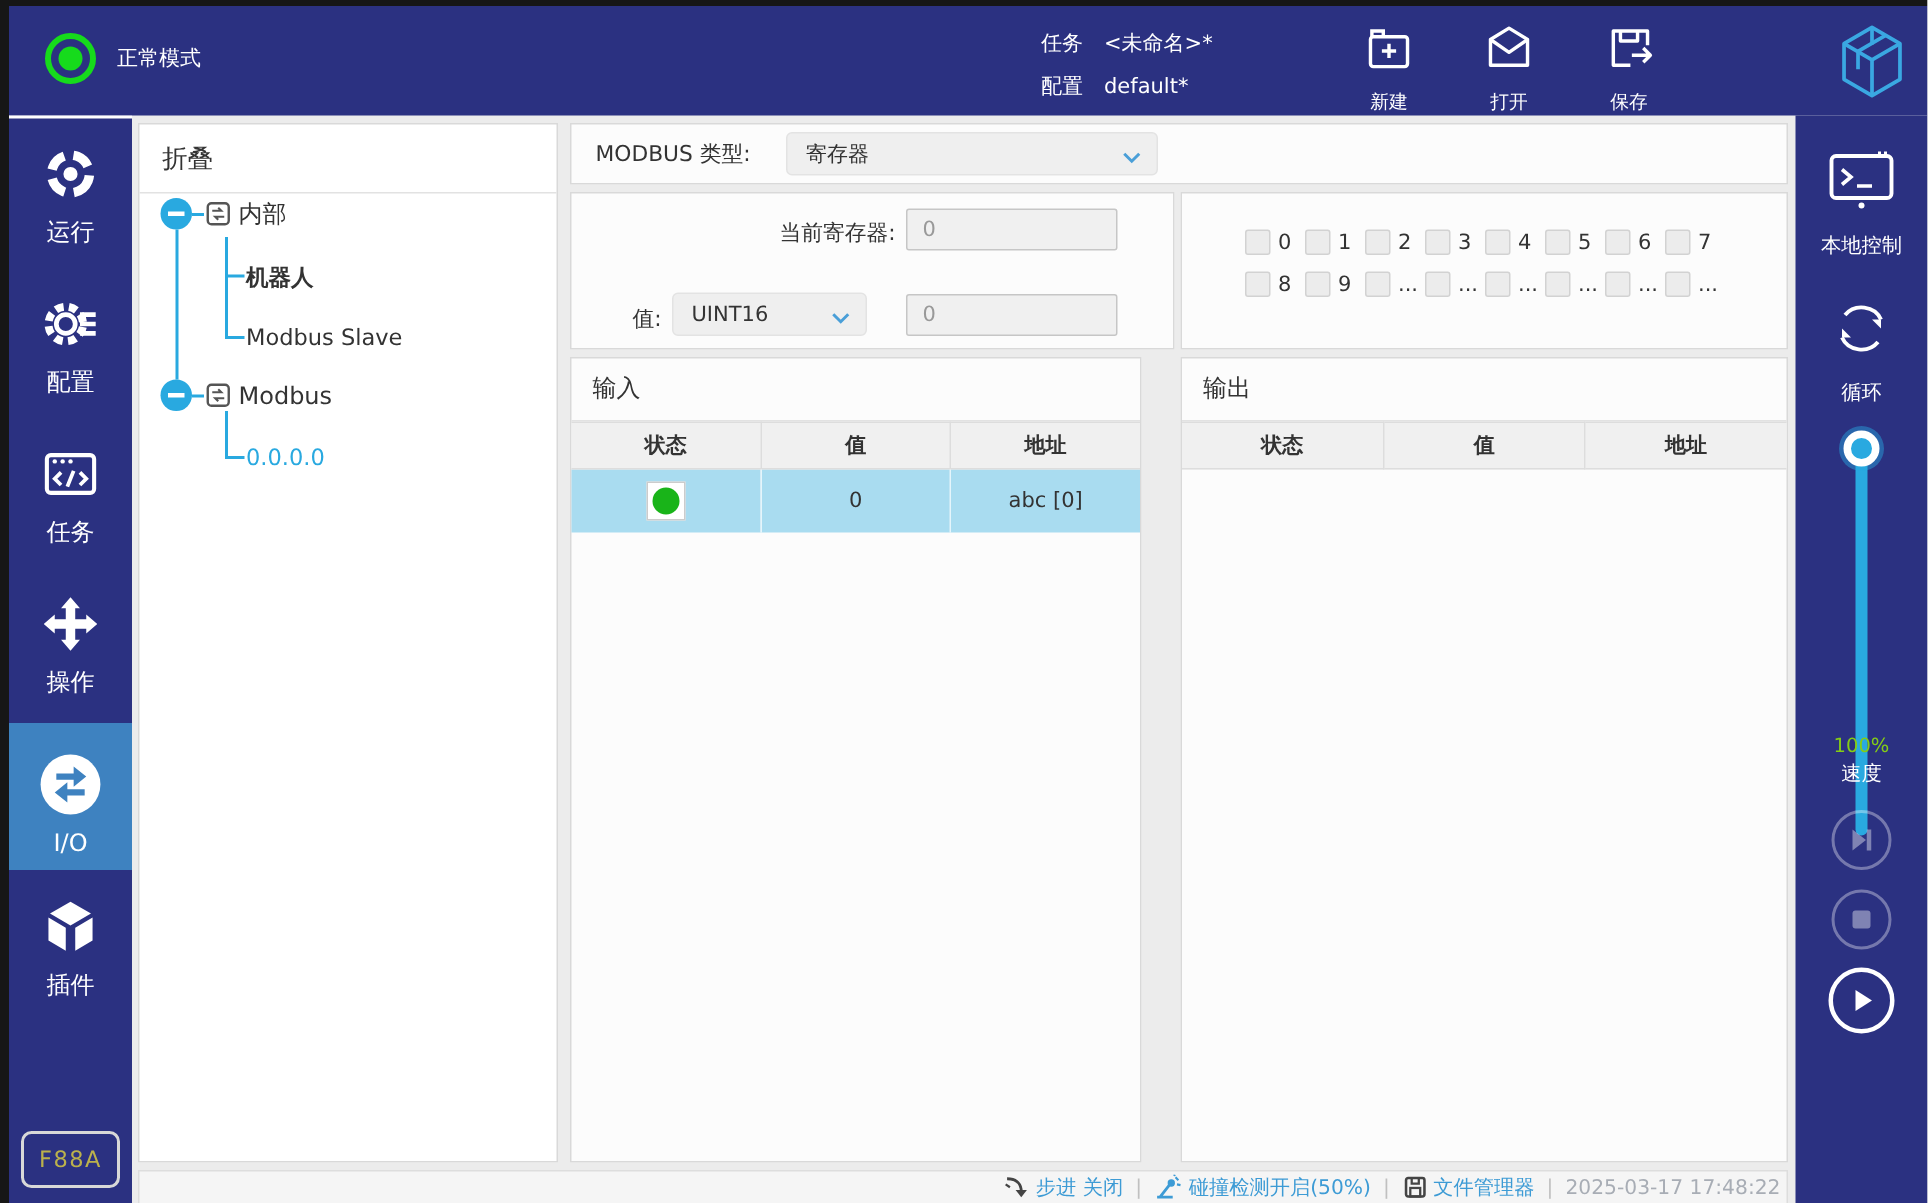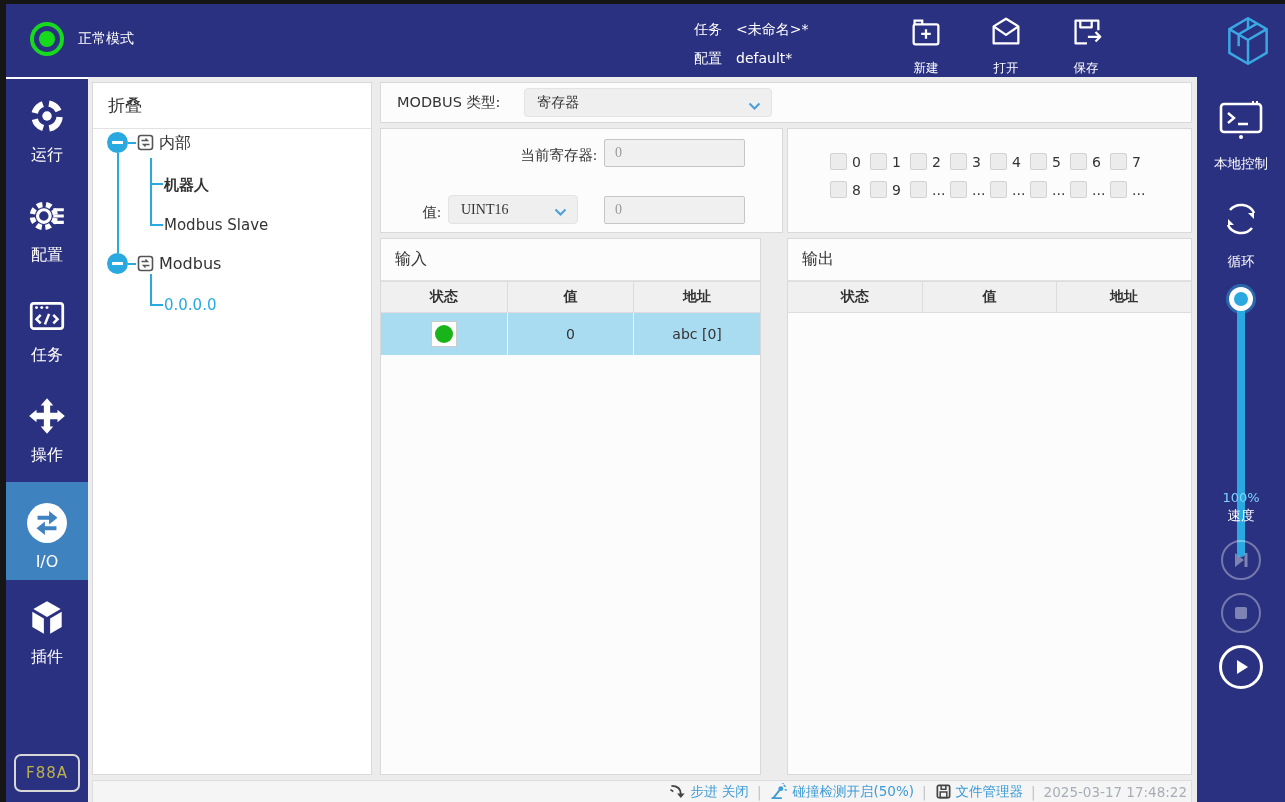--- a/index.html
+++ b/index.html
@@ -32,21 +32,21 @@
   .nav-plugin { top:518px; }
   .fbadge { position:absolute; left:8px; bottom:10px; width:66px; height:38px; border:2px solid #d8d8d8; border-radius:7px; color:#BBB14C; font-size:15px; display:flex; align-items:center; justify-content:center; letter-spacing:1px; }
 
   
   .rsidebar { position:absolute; left:1197px; top:77px; width:88px; height:725px; background:#2B3181; color:#fff; }
   .rs-item { position:absolute; width:88px; display:flex; flex-direction:column; align-items:center; gap:6px; cursor:pointer; }
   .rs-item .rs-label { font-size:13.5px; }
   .rs-local { top:20px; } .rs-loop { top:118px; }
   .slider-track { position:absolute; left:40px; top:218px; width:8px; height:262px; background:#29A9E0; border-radius:5px; cursor:pointer; }
   .slider-thumb { position:absolute; left:32px; top:210px; width:24px; height:24px; border-radius:50%; background:#29A9E0; border:5px solid #fff; box-shadow:0 0 0 3px rgba(41,169,224,.45); cursor:pointer; }
-  .speed-val { position:absolute; top:413px; width:88px; text-align:center; color:#7dd3fc; font-size:13px; }
+  .speed-val { position:absolute; top:413px; width:88px; text-align:center; color:#84cc16; font-size:13px; }
   .speed-lbl { position:absolute; top:430px; width:88px; text-align:center; font-size:13.5px; }
   .pb-btn { position:absolute; left:24px; width:40px; height:40px; border-radius:50%; display:flex; align-items:center; justify-content:center; cursor:pointer; }
   .pb-dim { border:2px solid rgba(255,255,255,.35); }
   .pb-skip { top:463px; } .pb-stop { top:516px; }
   .pb-play { top:568px; width:44px; height:44px; left:22px; border:3px solid #fff; }
 
   
   .panel { position:absolute; background:#fcfcfc; border:1px solid #d9d9d9; }
   .tree-panel { left:92px; top:82px; width:280px; height:693px; background:#fff; }
   .tree-title { padding:11px 15px; font-size:17px; color:#333; border-bottom:1px solid #e2e2e2; }
@@ -57,21 +57,21 @@
   .tchild-label { position:absolute; font-size:15px; color:#333; cursor:pointer; white-space:nowrap; }
   .tchild-sel { color:#29A9E0; }
   .swap-mini { position:absolute; }
 
   .type-panel { left:380px; top:82px; width:812px; height:41px; display:flex; align-items:center; }
   .type-label { margin-left:16px; font-size:14.5px; color:#333; }
   .select { position:relative; background:#efefef; border:1px solid #e3e3e3; border-radius:4px; height:29px; display:flex; align-items:center; padding:0 12px; font-size:14px; color:#333; cursor:pointer; }
   .select .chev { position:absolute; right:10px; top:9px; }
   .type-select { margin-left:24px; width:248px; }
 
-  .form-panel { left:380px; top:128px; width:403px; height:105px;font-family:Liberation Serif, serif; }
+  .form-panel { left:380px; top:128px; width:403px; height:105px; }
   .frm-label { position:absolute; font-size:14.5px; color:#333; text-align:right; }
   .dis-input { position:absolute; width:141px; height:28px; background:#f0f0f0; border:1px solid #c6c6c6; border-radius:2px; color:#999; font-size:14px; padding:0 10px; font-family:inherit; }
   .val-select { position:absolute; left:67px; top:66px; width:130px;align-items:center; }
 
   .cb-panel { left:787px; top:128px; width:405px; height:105px; }
   .cb-row { position:absolute; left:42px; display:flex; }
   .cb-cell { width:40px; display:flex; align-items:center; gap:5px; }
   .cb-box { width:17px; height:17px; background:#ececec; border:1px solid #d2d2d2; border-radius:2px; cursor:pointer; flex:none; }
   .cb-lbl { font-size:14px; color:#333; }
   .cb-row1 { top:24px; } .cb-row2 { top:52px; }

